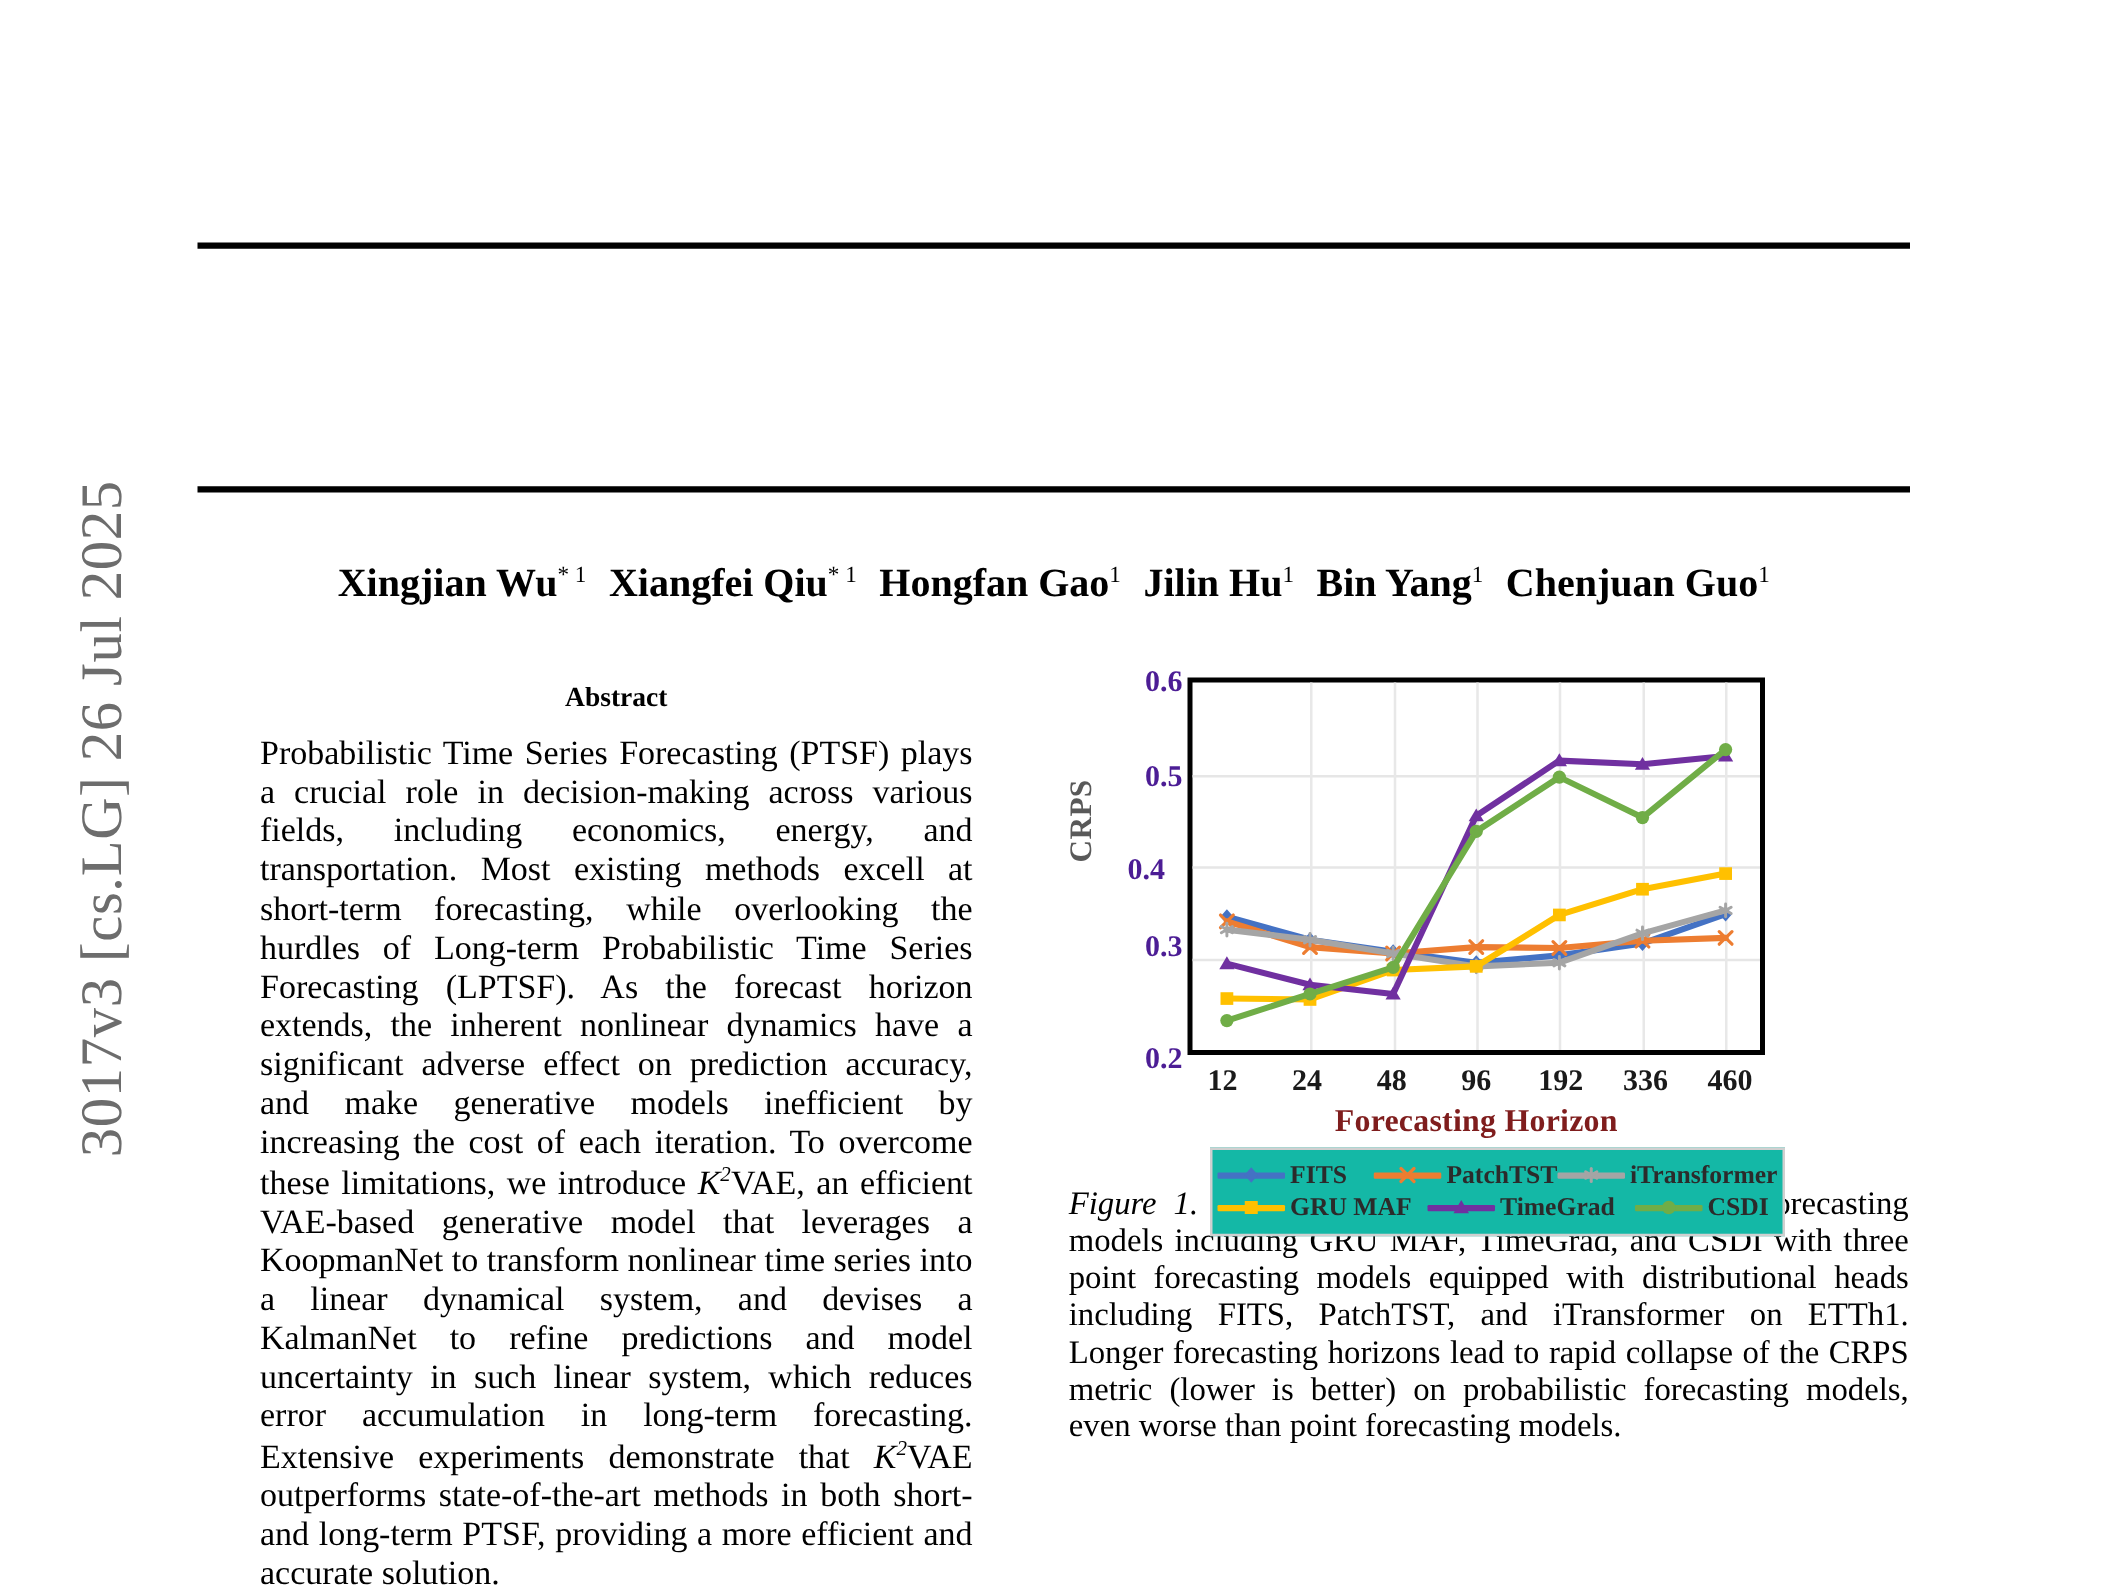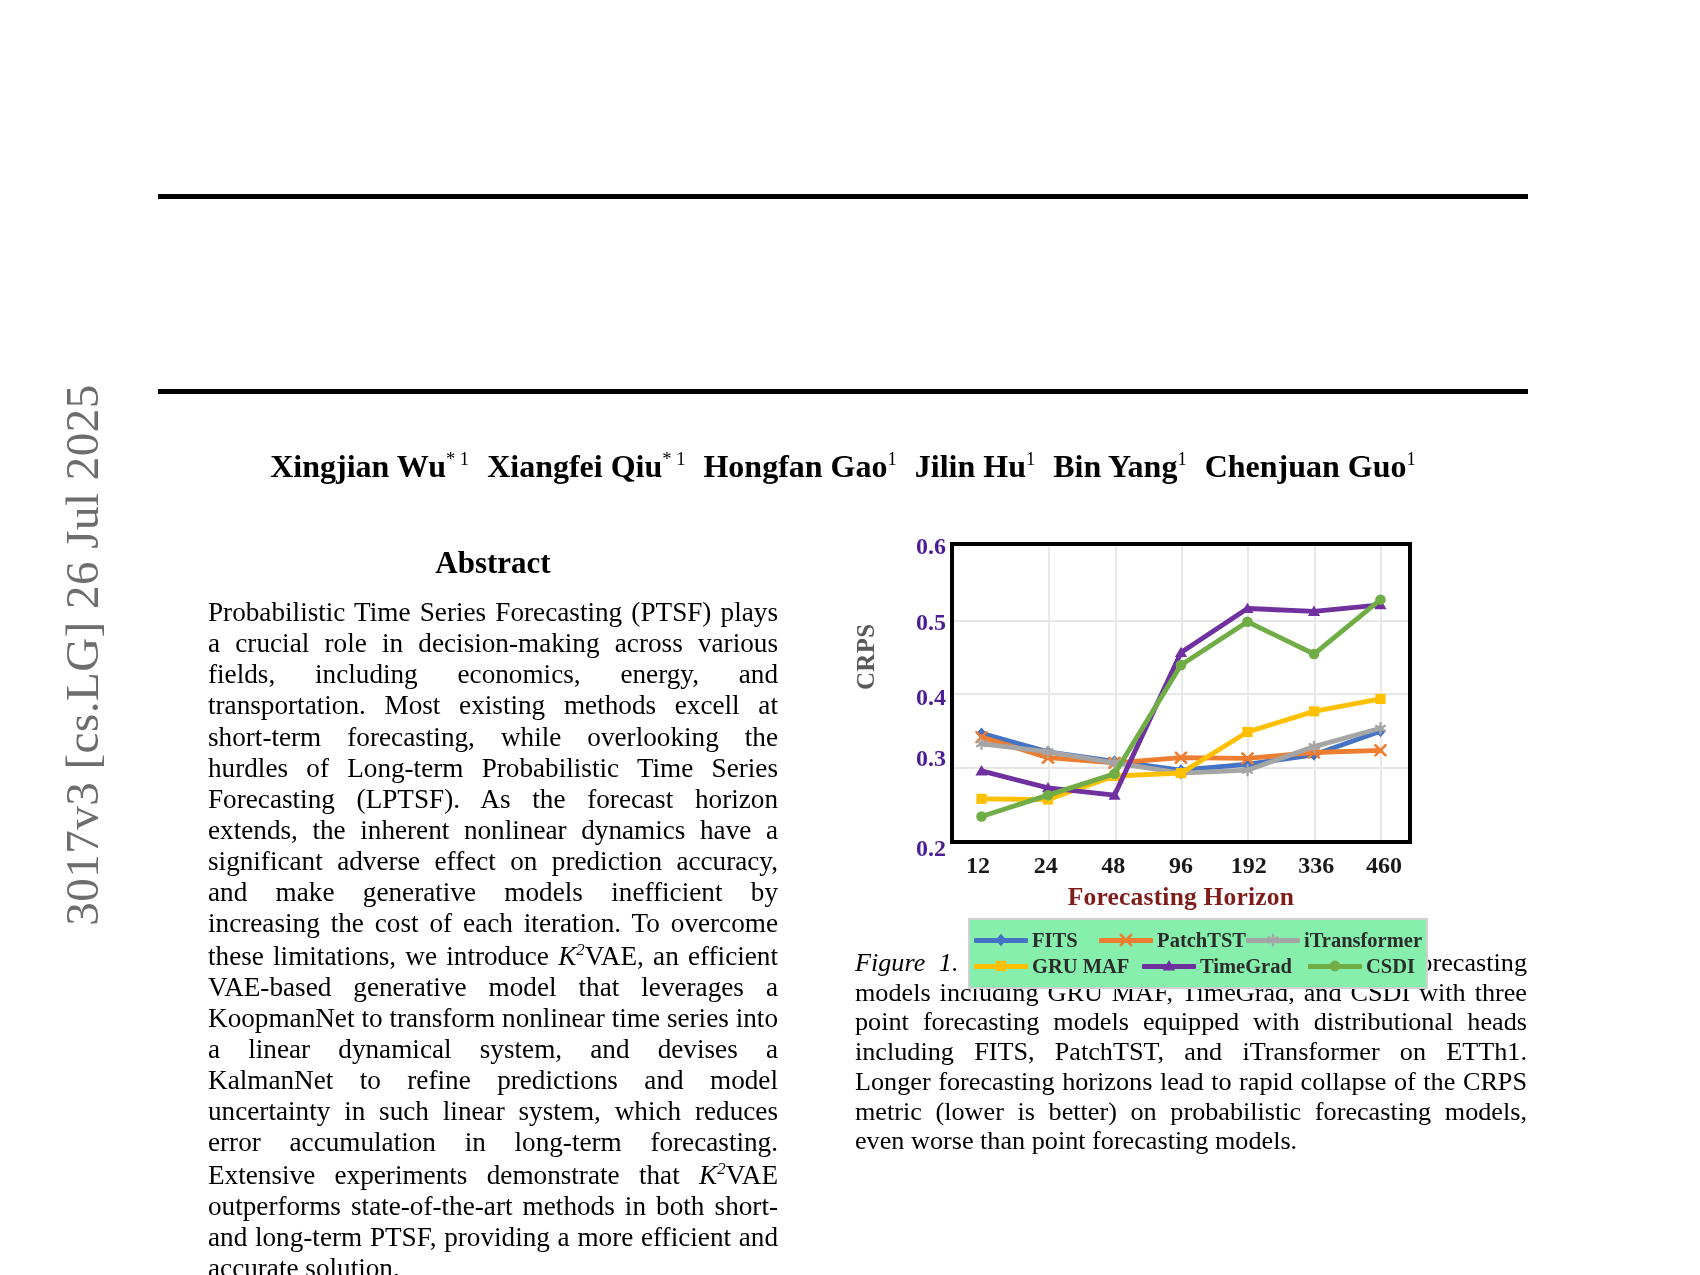--- a/index.html
+++ b/index.html
@@ -33,21 +33,21 @@
   #authors{
     position:absolute;left:158px;top:448px;width:1370px;
     text-align:center;font-weight:bold;font-size:32px;white-space:nowrap;
   }
   #authors .au{margin:0 9px;}
   #authors sup{font-size:.58em;vertical-align:super;font-weight:normal;}
 
   
   #col-left{position:absolute;left:208px;top:545px;width:570px;}
   #abstract-heading{
-    text-align:center;font-weight:bold;font-size:31px;margin:0 0 16px 0;
+    text-align:center;font-weight:bold;font-size:22px;margin:0 0 16px 0;
   }
   #abstract-body{
     font-size:27.2px;line-height:1.145;text-align:justify;
     text-justify:inter-word;hyphens:none;
   }
   #abstract-body .ital{font-style:italic;}
   #abstract-body sup{font-size:.62em;vertical-align:super;font-style:italic;}
 
   
   #col-right{position:absolute;left:855px;top:530px;width:675px;}
@@ -78,21 +78,21 @@
     position:absolute;top:322px;transform:translateX(-50%);
     font-weight:bold;font-size:24px;color:#1a1a1a;white-space:nowrap;
   }
   #xlabel{
     position:absolute;left:62px;width:462px;top:352px;text-align:center;
     font-weight:bold;font-size:25.5px;color:#7f1d1d;letter-spacing:.2px;
   }
 
   #legend{
     position:absolute;left:80px;top:388px;width:460px;
-    border:2px solid #d0d0d0;background:#86efac;
+    border:2px solid #d0d0d0;background:#14b8a6;
     padding:7px 4px 8px 4px;box-sizing:border-box;
   }
   .legend-row{display:flex;align-items:center;height:26px;}
   .legend-item{display:flex;align-items:center;white-space:nowrap;}
   .legend-item .swatch{width:54px;height:18px;position:relative;flex:0 0 auto;}
   .legend-item .swatch .ln{
     position:absolute;left:0;right:0;top:7px;height:5px;border-radius:1px;
   }
   .legend-item .swatch .mk{
     position:absolute;left:50%;top:50%;transform:translate(-50%,-50%);
@@ -321,21 +321,21 @@
                   <svg width="18" height="18" viewBox="0 0 18 18" class="mk" style="position: absolute; left: 50%; top: 50%; transform: translate(-50%, -50%);">
                     <circle cx="9" cy="9" r="5.4" fill="#70AD47"></circle>
                   </svg>
                 </div>
                 <span class="lbl">CSDI</span>
               </div>
             </div>
           </div>
       <div class="ytick" style="top: 16px; left: 0px; width: 58px; text-align: right;">0.6</div>
           <div class="ytick" style="top: 91.5px; left: 0px; width: 58px; text-align: right;">0.5</div>
-          <div class="ytick" style="top: 167px; left: 0px; width: 58px; text-align: right;">0.4</div>
+          <div class="ytick" style="top: 167px; left: 0px; width: 58px; text-align: center;">0.4</div>
           <div class="ytick" style="top: 228px; left: 0px; width: 58px; text-align: right;">0.3</div>
           <div class="ytick" style="top: 318px; left: 0px; width: 58px; text-align: right;">0.2</div>
           <div class="xtick" style="left: 90px;">12</div>
           <div class="xtick" style="left: 157.667px;">24</div>
           <div class="xtick" style="left: 225.333px;">48</div>
           <div class="xtick" style="left: 293px;">96</div>
           <div class="xtick" style="left: 360.667px;">192</div>
           <div class="xtick" style="left: 428.333px;">336</div>
           <div class="xtick" style="left: 496px;">460</div>
         </div>

